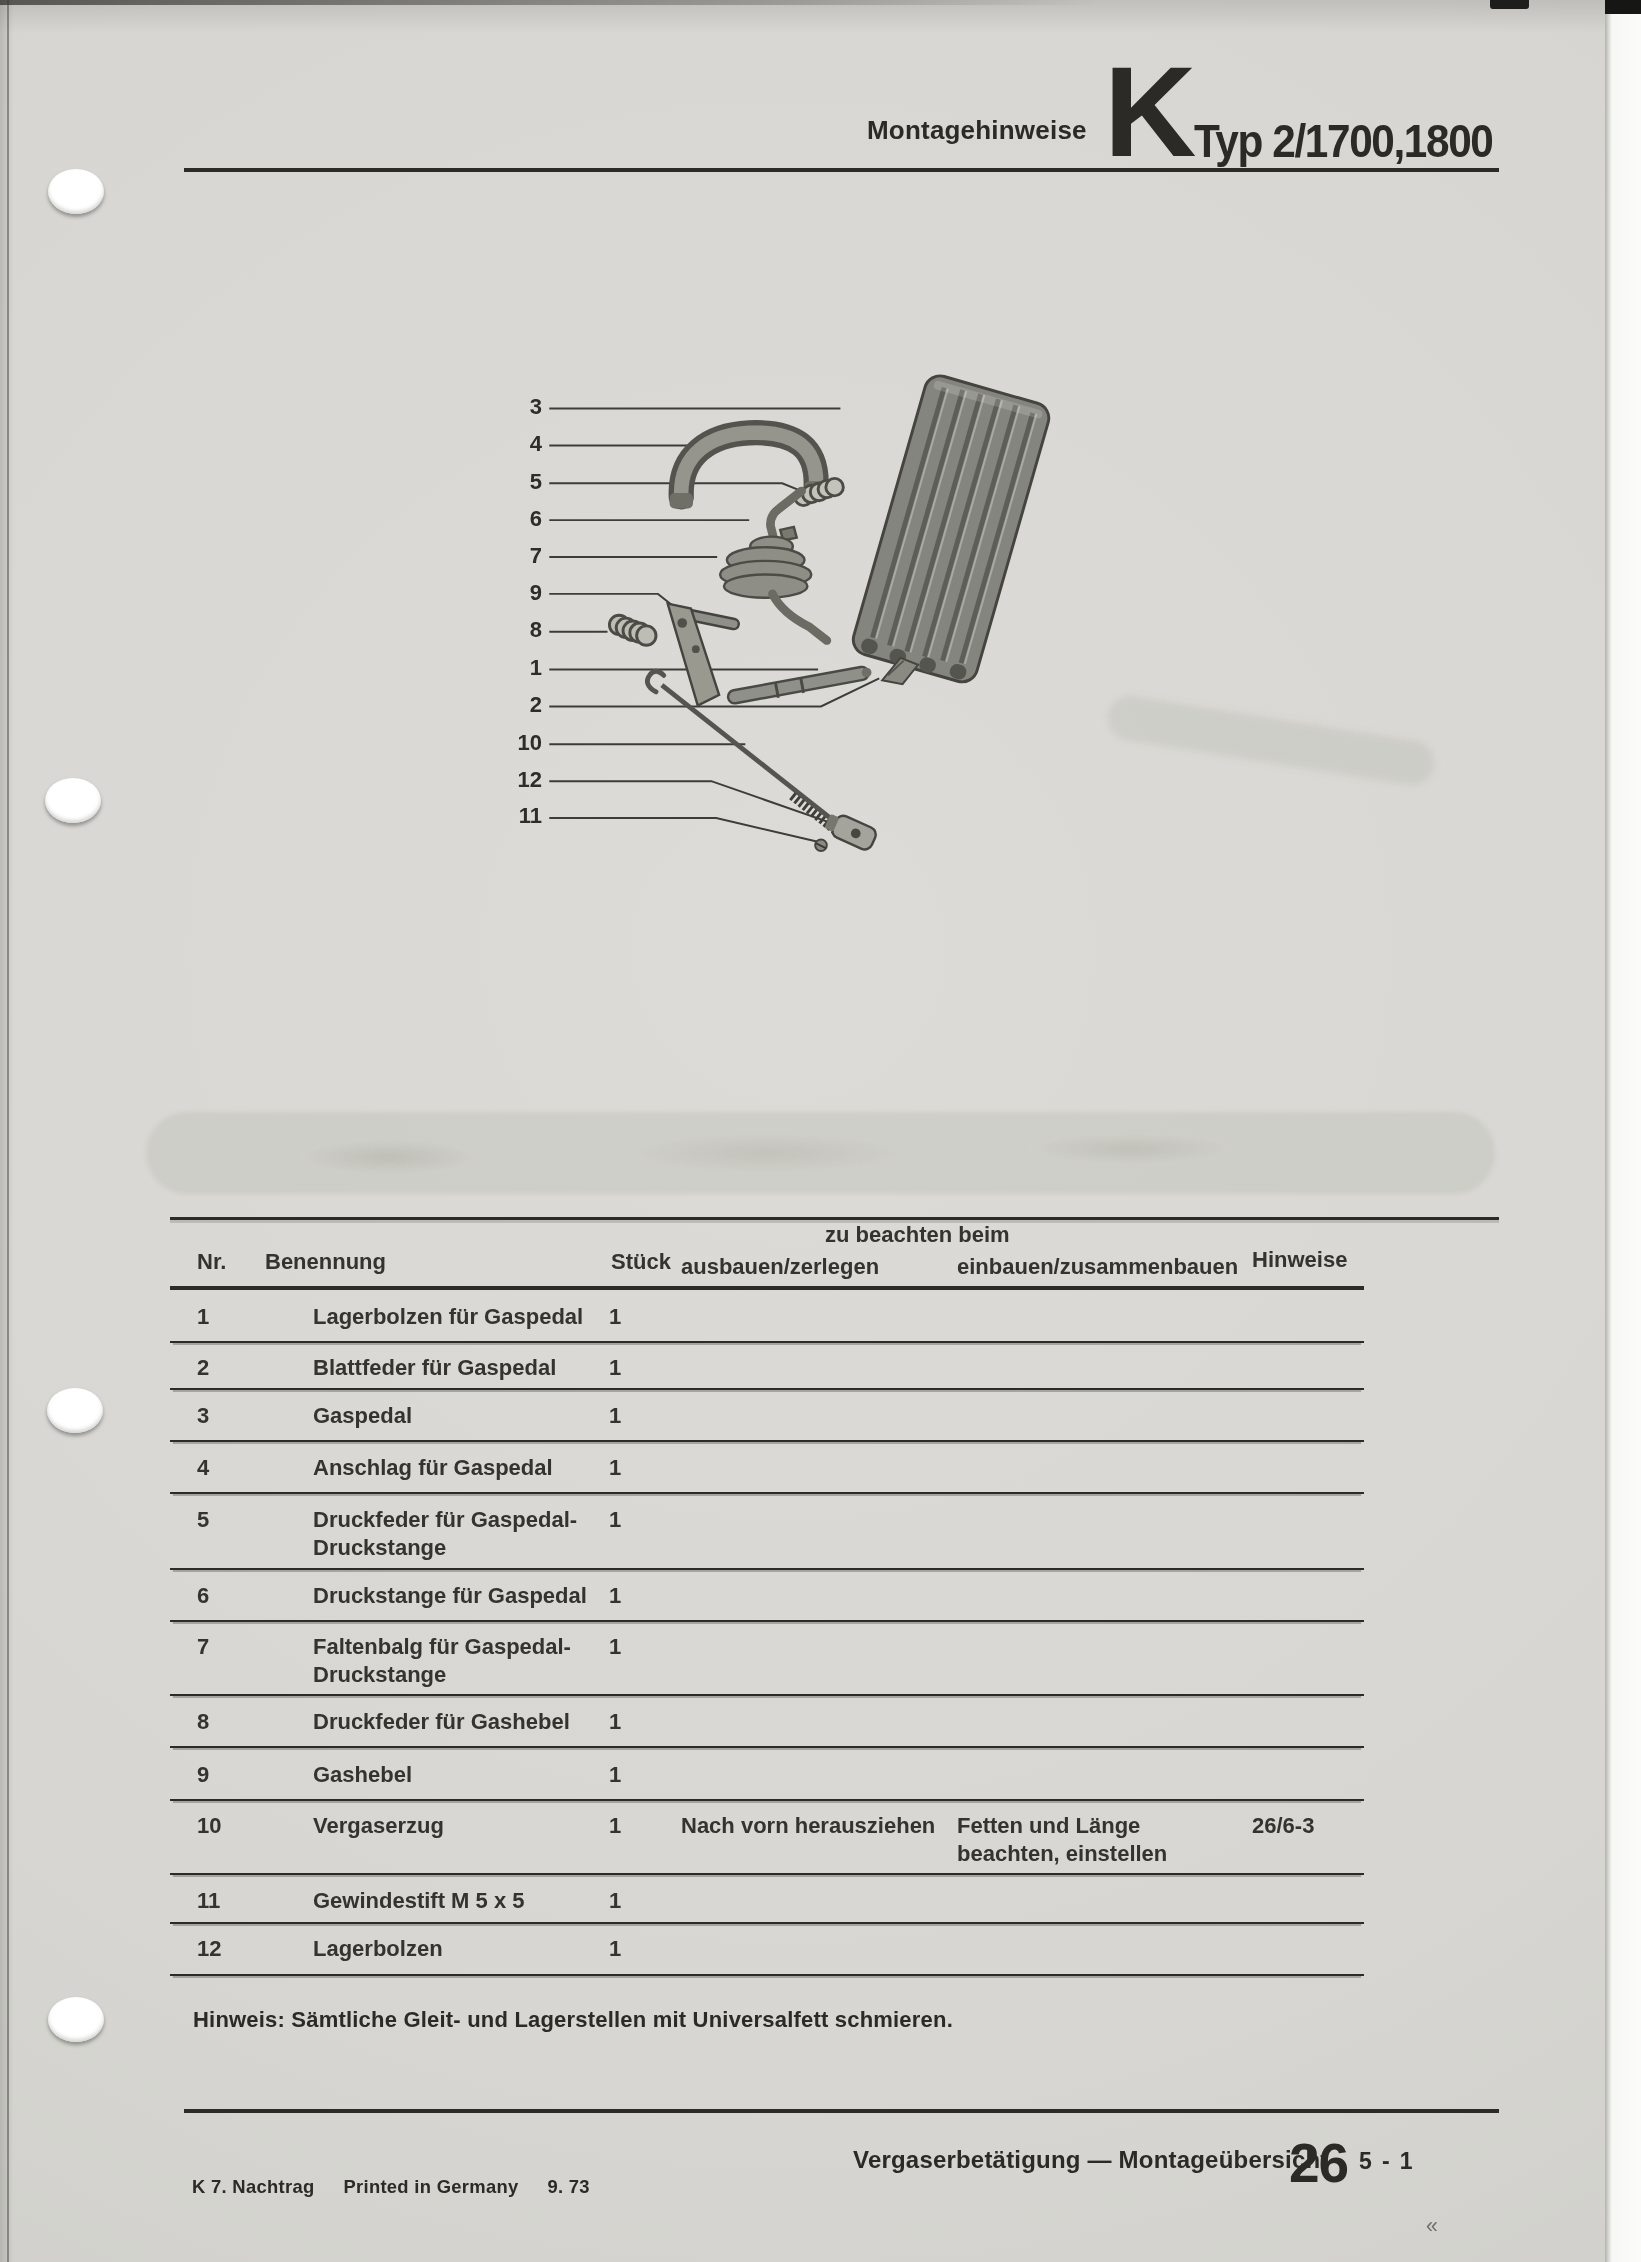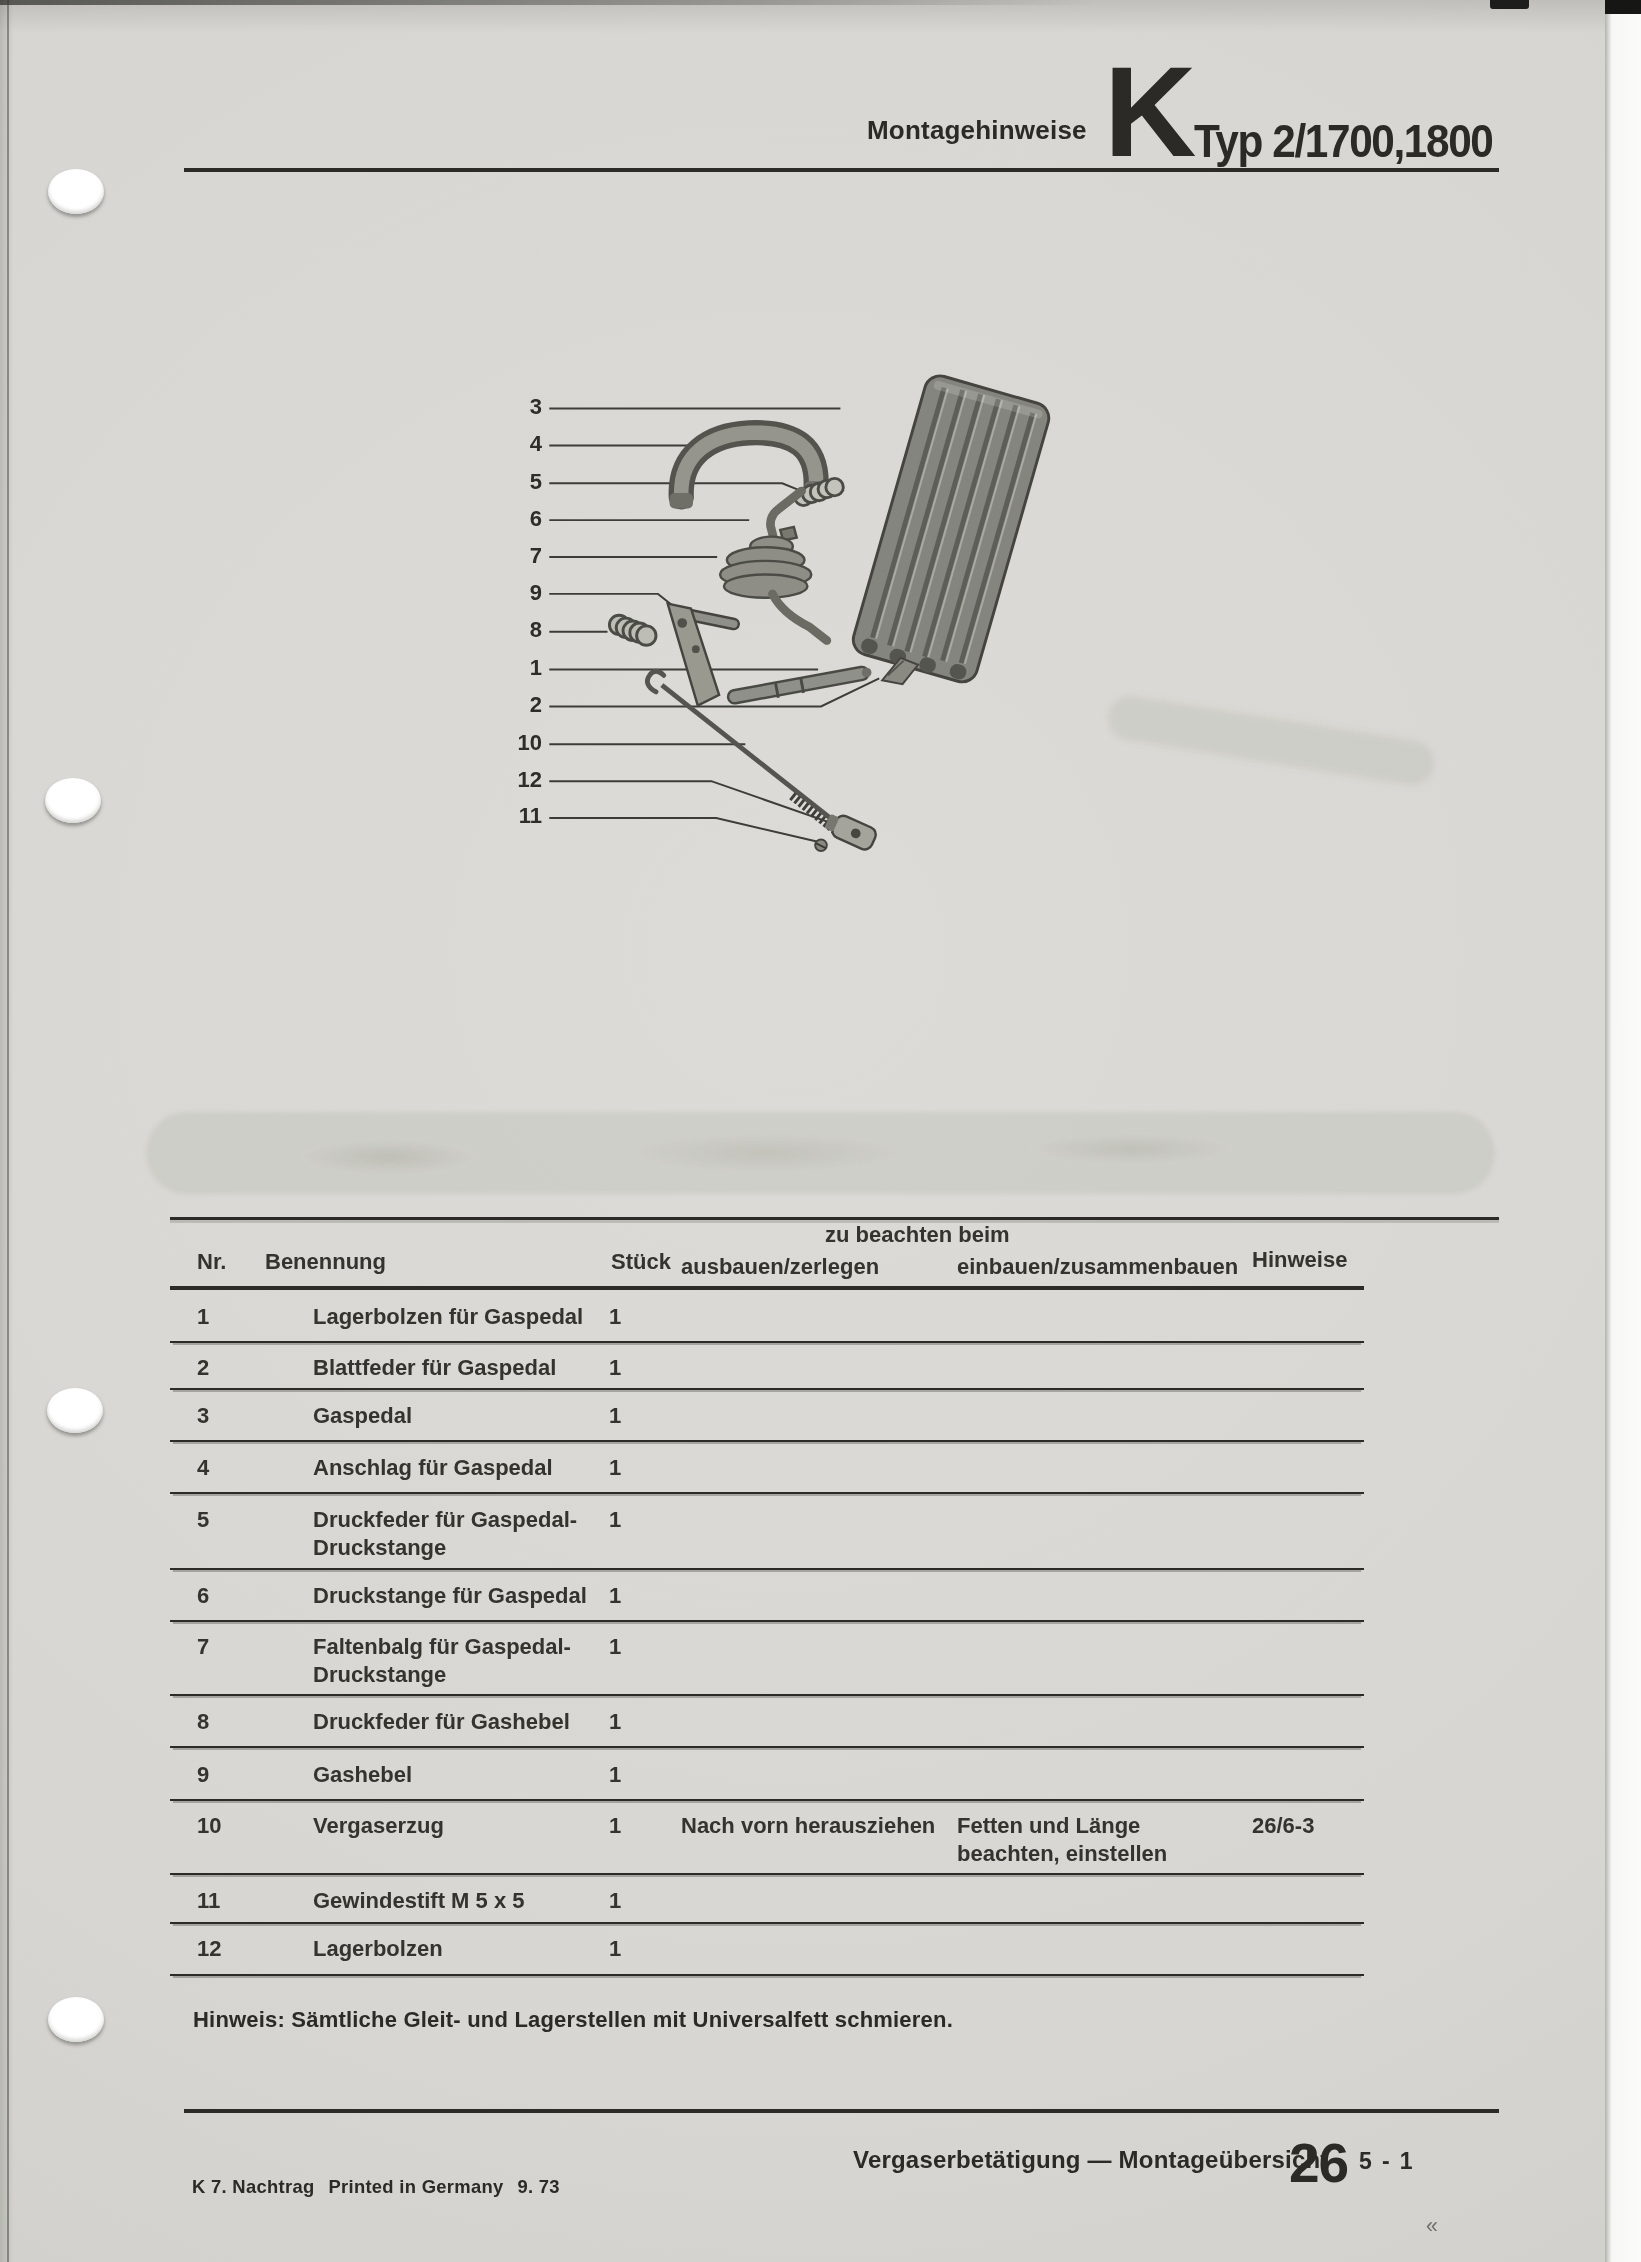--- a/index.html
+++ b/index.html
@@ -45,21 +45,21 @@
   .row{left:170px;width:1194px;border-bottom:2.9px solid #2c2b27;box-shadow:0 4.9px 0 -2.9px rgba(44,43,39,.30);}
   .cell{position:absolute;top:10.7px;}
   .c-nr{left:27px;}  .c-name{left:95px;width:340px;margin-left:48px;} .c-qty{left:439px;}
   .c-rem{left:511px;width:262px;} .c-ins{left:787px;width:281px;} .c-hint{left:1082px;}
   .note-line{left:193px;top:2007px;font-size:22px;letter-spacing:0.2px;}
   
   .f-rule{left:184px;top:2109px;width:1315px;height:3.9px;background:#2c2b27;}
   .f-title{left:853px;top:2146px;font-size:24px;letter-spacing:0.2px;}
   .f-page{left:1289px;top:2131px;font-size:55px;letter-spacing:-1px;}
   .f-sec{left:1359px;top:2148px;font-size:23px;letter-spacing:1.9px;}
-  .imprint{left:192px;top:2176px;display:flex;gap:14px;font-size:18.4px;letter-spacing:0.3px;}
+  .imprint{left:192px;top:2176px;display:flex;gap:29px;font-size:18.4px;letter-spacing:0.3px;}
   .mark{left:1426px;top:2214px;font-size:21.3px;color:rgba(60,60,54,.65);}
   svg{position:absolute;left:0;top:0;pointer-events:none;}
 </style>
 </head>
 <body>
 
 <div id="page">
 
   <div class="abs scan-strip"></div>
   <div class="abs scan-tab"></div>

